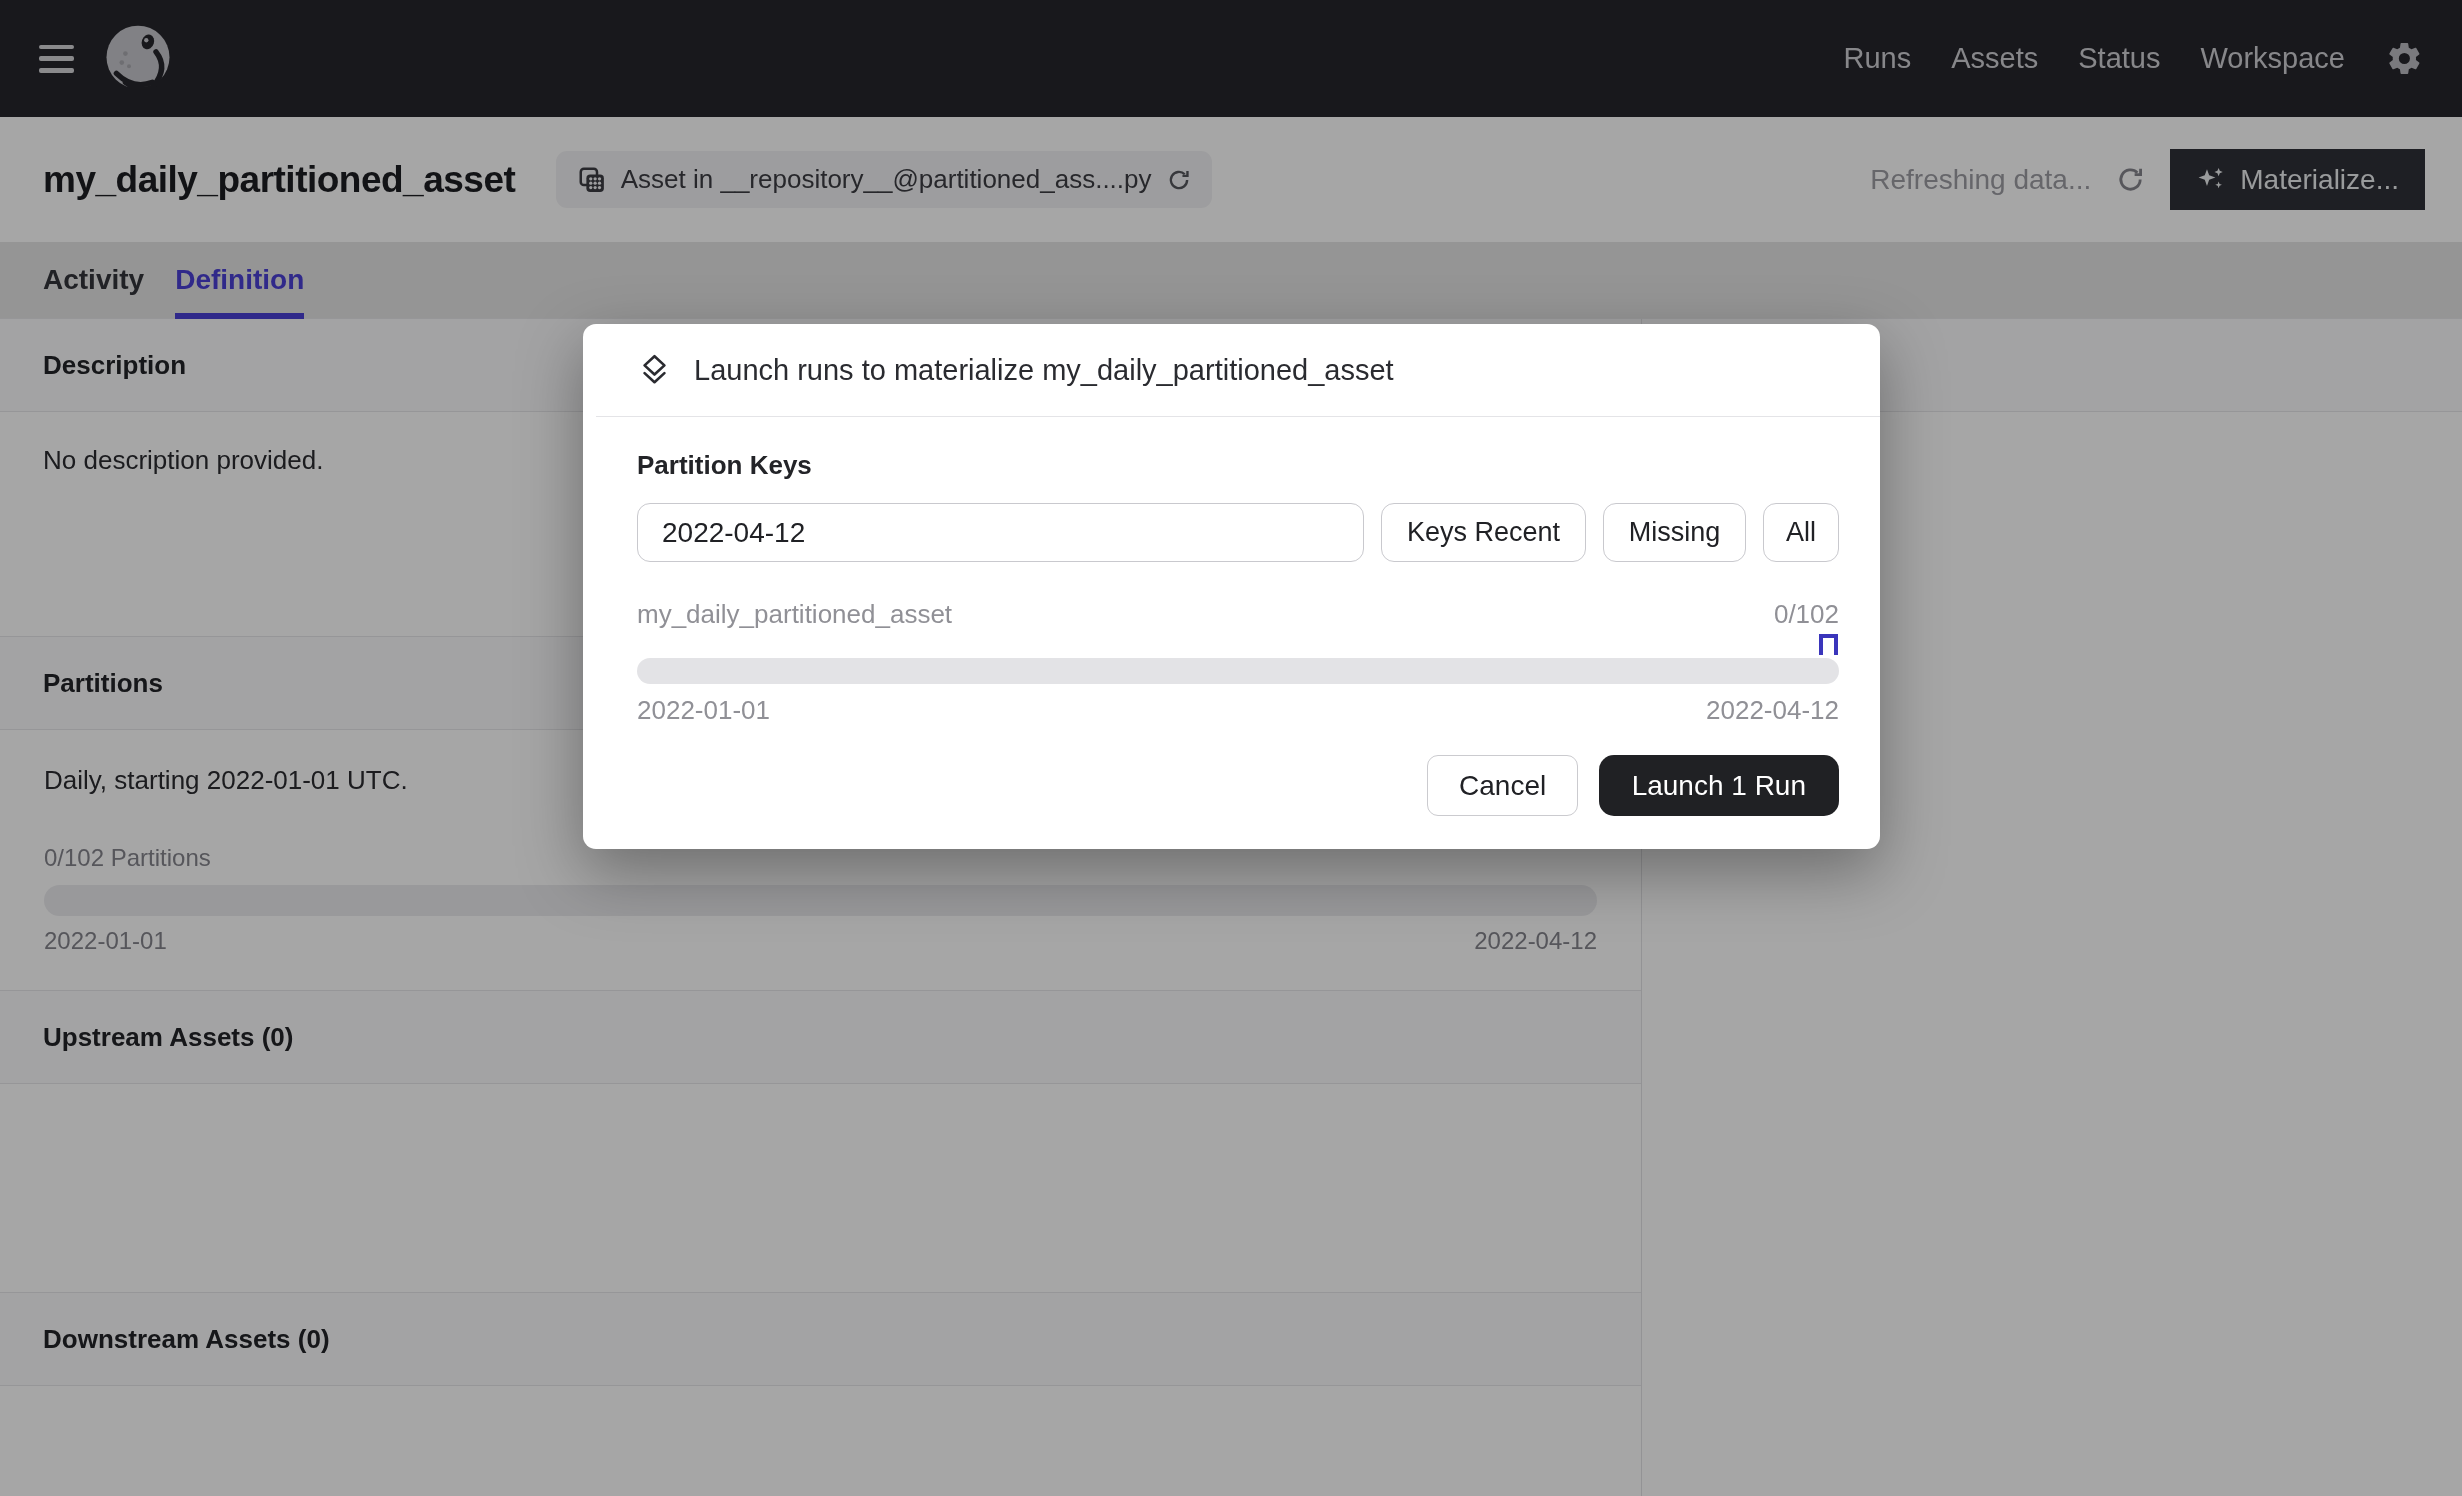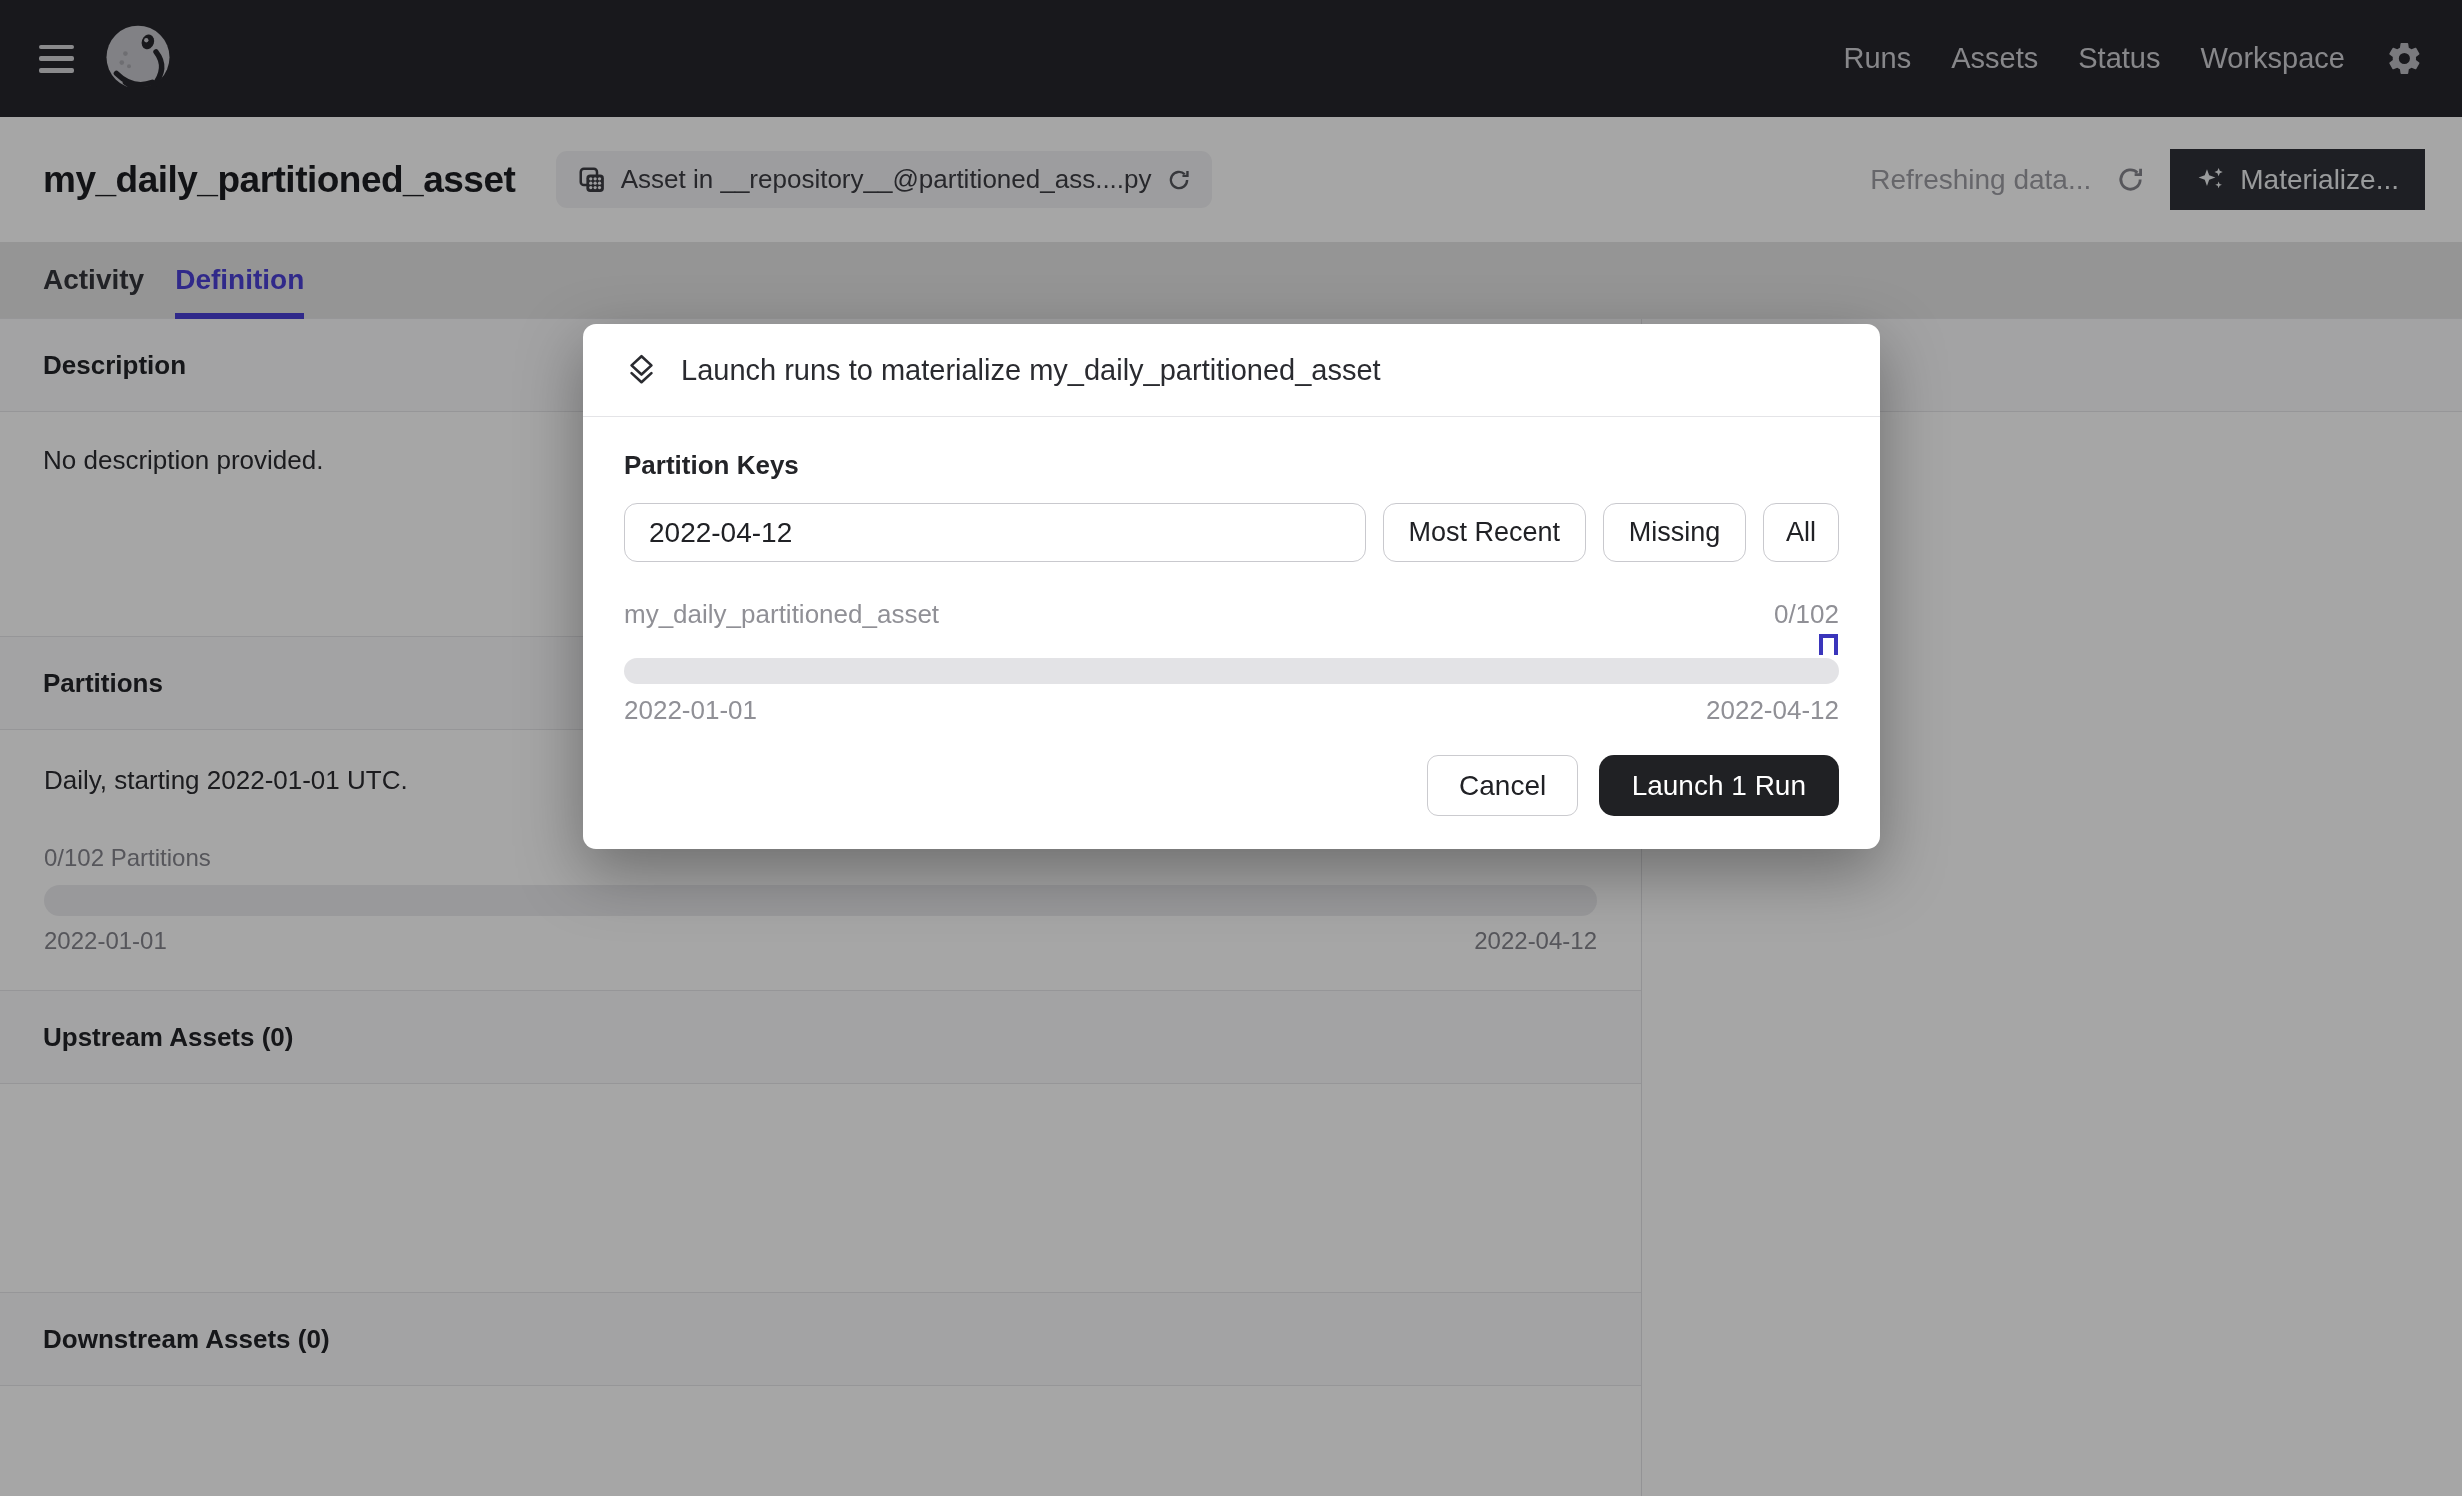--- a/index.html
+++ b/index.html
@@ -48,21 +48,21 @@
   .part-schedule { font-size:26px; color:#2b2c31; }
   .part-count { margin-top:48px; font-size:24px; color:#85858d; }
   .bg-bar { margin-top:13px; height:30.5px; border-radius:15.7px; background:#ececef; }
   .bg-dates { margin-top:11px; display:flex; justify-content:space-between; font-size:24px; color:#85858d; }
   .up-body { height:209px; }
   .down-body { flex:1; border-bottom:none; }
   .rc-head { height:93px; background:#fbfbfc; border-bottom:0.9px solid #e7e7ea; }
 
   
   .overlay { position:absolute; inset:0; background:rgba(0,0,0,0.35); z-index:40; }
-  .modal { position:absolute; left:583px; top:324px; width:1297px; height:525px; background:#fff; border-radius:13px; box-shadow:0 22px 65px rgba(0,0,0,0.35); z-index:50; display:flex; flex-direction:column; }
+  .modal { position:absolute; left:583px; top:324px; width:1297px; height:525px; background:#fff; border-radius:13px; box-shadow:0 22px 65px rgba(0,0,0,0.35); z-index:50; display:flex; flex-direction:column;padding-left:13px; }
   .modal-head { height:93px; flex:none; display:flex; align-items:center; gap:22px; padding:0 41px; border-bottom:0.9px solid #e4e4e7; color:#2a2b30; }
   .modal-title { font-size:29px; font-weight:500; color:#2a2b30; }
   .modal-body { padding:33px 41px 0; }
   .pk-label { font-size:26px; font-weight:700; color:#232428; }
   .pk-row { margin-top:22px; display:flex; gap:16.7px; }
   .pk-input { flex:1; height:59px; border:1.9px solid #c9c9ce; border-radius:13px; padding:0 24px; font-size:28px; color:#202125; font-family:inherit; outline:none; }
   .chip { height:59px; border:1.9px solid #c9c9ce; border-radius:13px; background:#fff; padding:0 25px; font-size:27px; font-weight:500; color:#202125; font-family:inherit; cursor:pointer; white-space:nowrap; }
   .chip.all { padding:0 22px; }
   .mprog { margin-top:37px; }
   .mprog-top { display:flex; justify-content:space-between; align-items:flex-end; font-size:26px; color:#909096; }
@@ -202,21 +202,21 @@
           <path d="M12 2.2 L18.8 8.5 L12 14.8 L5.2 8.5 Z"></path>
           <path d="M5.2 13.8 L12 20 L18.8 13.8" fill="none" stroke-linecap="round"></path>
         </svg>
       </span>
       <span class="modal-title">Launch runs to materialize my_daily_partitioned_asset</span>
     </div>
     <div class="modal-body">
       <div class="pk-label">Partition Keys</div>
       <div class="pk-row">
         <input class="pk-input" type="text" value="2022-04-12" style="">
-        <button class="chip">Most Recent</button>
+        <button class="chip">Keys Recent</button>
         <button class="chip">Missing</button>
         <button class="chip all">All</button>
       </div>
       <div class="mprog">
         <div class="mprog-top">
           <span>my_daily_partitioned_asset</span>
           <span>0/102</span>
         </div>
         <div class="marker-row">
           <span class="sel-marker"></span>

